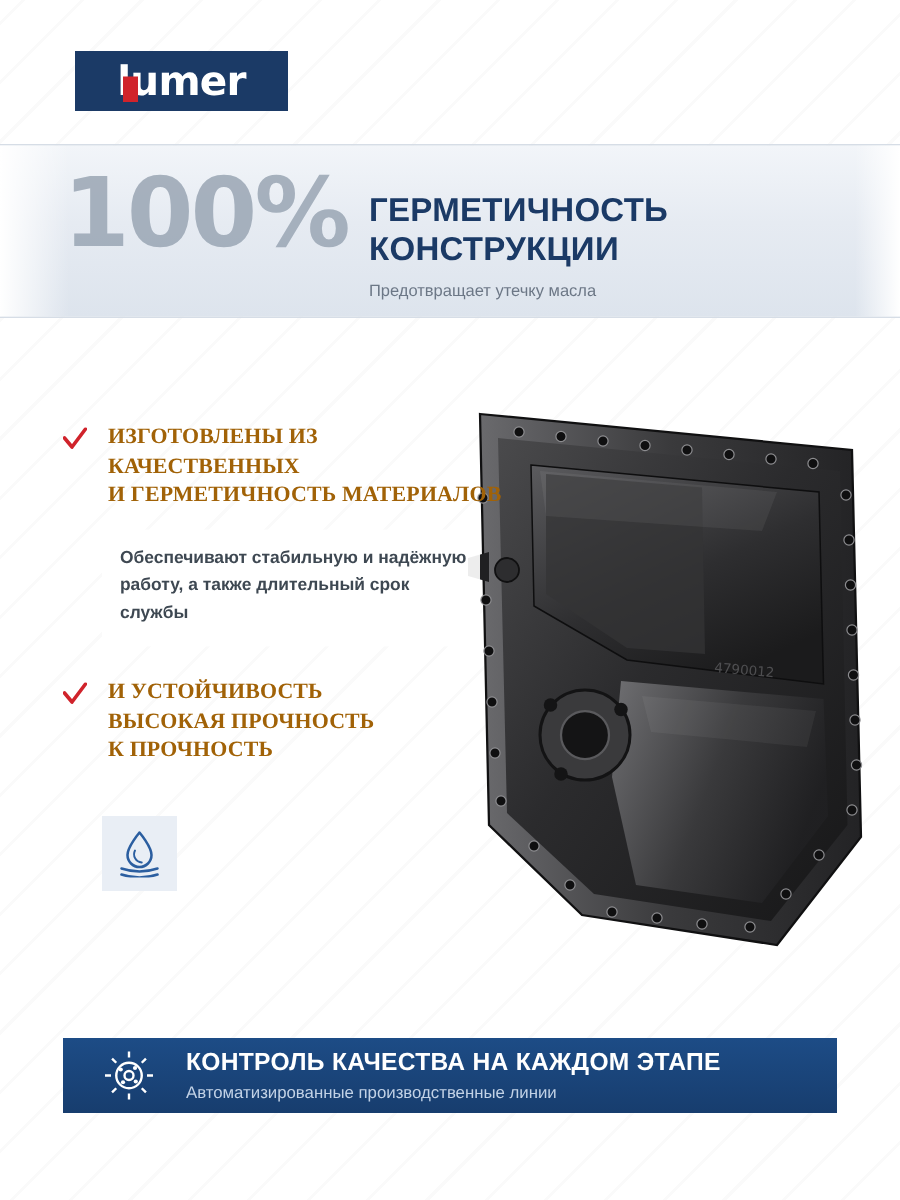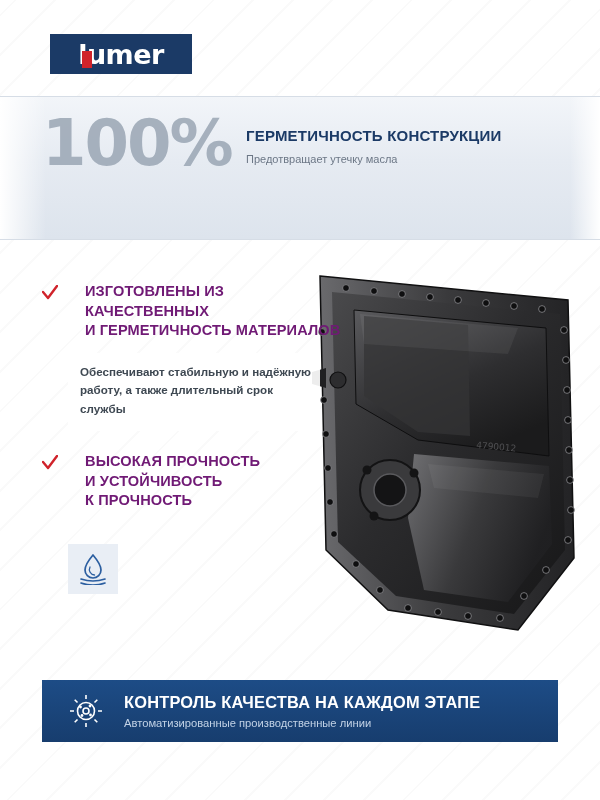--- a/index.html
+++ b/index.html
@@ -53,21 +53,21 @@
     position: absolute;
     left: 4px; top: 10px;
     width: 10px; height: 17px;
     background: #d0232b;
   }
 
   
   .hero {
     position: absolute;
     left: 0; top: 96px;
-    width: 600px; height: 144px;
+    width: 600px; height: 116px;
     background: linear-gradient(180deg, #f2f5f9 0%, #e6ebf2 45%, #dde4ed 100%);
     border-top: 1px solid #d6dde6;
     border-bottom: 1px solid #d6dde6;
     display: flex;
     align-items: center;
   }
   .hero-left-fade {
     position: absolute;
     left: 0; top: 0; width: 46px; height: 100%;
     background: linear-gradient(90deg, #ffffff 0%, rgba(255,255,255,0) 100%);
@@ -87,21 +87,21 @@
     font-family: "DejaVu Sans", sans-serif;
     line-height: 1;
     opacity: 0.85;
   }
   .hero-texts {
     position: absolute;
     left: 246px; top: 30px;
     width: 330px;
   }
   .hero-title {
-    font-size: 15px;
+    font-size: 22px;
     font-weight: bold;
     color: #1b3a66;
     letter-spacing: 0.2px;
     line-height: 1.2;
   }
   .hero-sub {
     margin-top: 8px;
     font-size: 11px;
     color: #6c7786;
     font-weight: normal;
@@ -123,26 +123,27 @@
   }
   .feature-1 { top: 282px; }
   .feature-2 { top: 452px; }
 
   .check {
     position: absolute;
     left: 0; top: 3px;
     width: 16px; height: 16px;
   }
   .feature-head {
-    margin-left: 43px;
+    margin-left: 30px;
     font-size: 14.6px;
     font-weight: bold;
-    color: #701a75;
+    color: #a16207;
     line-height: 1.34;
     letter-spacing: 0.1px;
+    font-family: Liberation Serif, serif;
   }
 
   .note-card {
     margin-left: 26px;
     margin-top: 12px;
     width: 252px;
     background: rgba(255,255,255,0.92);
     padding: 10px 4px 12px 12px;
     font-size: 11.6px;
     line-height: 1.62;
@@ -158,21 +159,21 @@
     background: #e9eef5;
     display: flex;
     align-items: center;
     justify-content: center;
   }
 
   
   .footer {
     position: absolute;
     left: 42px; bottom: 58px;
-    width: 516px; height: 62px;
+    width: 516px; height: 50px;
     background: linear-gradient(180deg, #1d4c86 0%, #173d6e 100%);
     display: flex;
     align-items: center;
     padding-left: 24px;
   }
   .footer-icon { width: 40px; height: 40px; flex: 0 0 40px; }
   .footer-texts { margin-left: 18px; }
   .footer-title {
     color: #ffffff;
     font-size: 16.4px;
@@ -317,22 +318,22 @@
       <div>И ГЕРМЕТИЧНОСТЬ МАТЕРИАЛОВ</div>
     </div>
     <div class="note-card">Обеспечивают стабильную и надёжную работу, а также длительный срок службы</div>
   </div>
 
   <div class="feature feature-2">
     <svg class="check" viewBox="0 0 16 16">
       <path d="M1 7 L6 13 L15 1" fill="none" stroke="#d0232b" stroke-width="2.4" stroke-linecap="round" stroke-linejoin="round"></path>
     </svg>
     <div class="feature-head">
+      <div>И УСТОЙЧИВОСТЬ</div>
       <div>ВЫСОКАЯ ПРОЧНОСТЬ</div>
-      <div>И УСТОЙЧИВОСТЬ</div>
       <div>К ПРОЧНОСТЬ</div>
     </div>
   </div>
 
   <div class="icon-tile">
     <svg width="30" height="32" viewBox="0 0 30 32">
       <path d="M15 2 C15 2 7 11.5 7 17 a8 8 0 0 0 16 0 C23 11.5 15 2 15 2 Z" fill="none" stroke="#2b5ea0" stroke-width="1.7" stroke-linejoin="round"></path>
       <path d="M12 14 a5.5 5.5 0 0 0 4.5 8" fill="none" stroke="#2b5ea0" stroke-width="1.3" stroke-linecap="round"></path>
       <path d="M3 26 q12 4 24 0" fill="none" stroke="#2b5ea0" stroke-width="1.7" stroke-linecap="round"></path>
       <path d="M3 30 q12 4 24 0" fill="none" stroke="#2b5ea0" stroke-width="1.7" stroke-linecap="round"></path>

